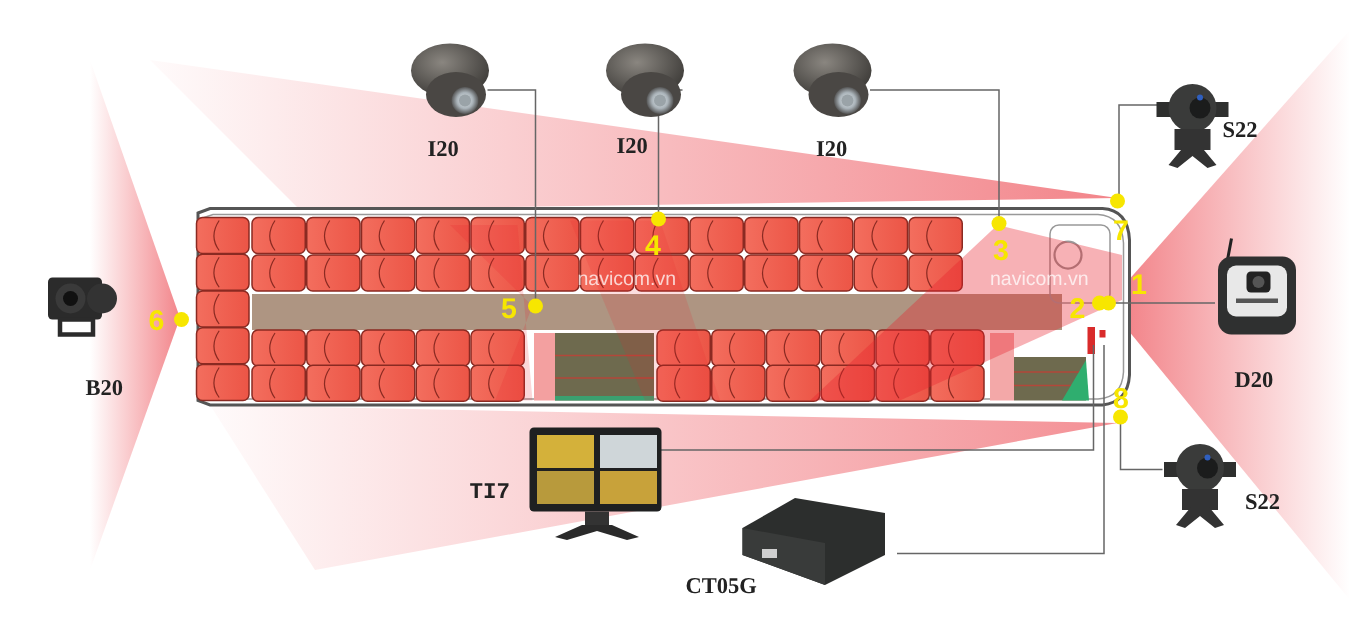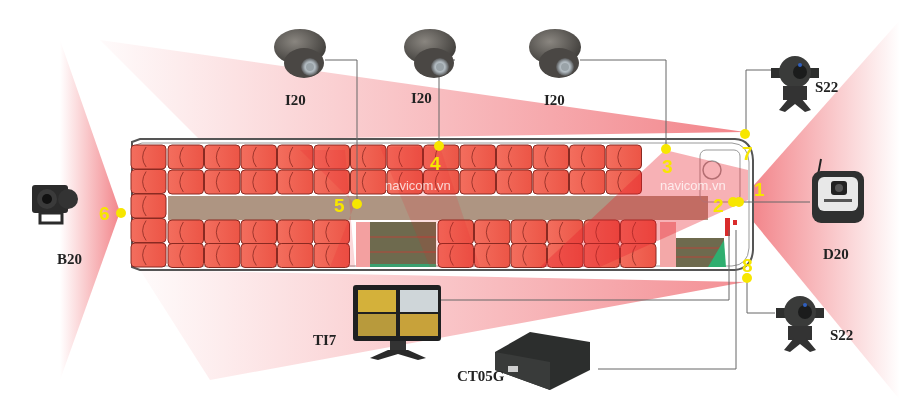--- a/index.html
+++ b/index.html
@@ -402,15 +402,15 @@
 </svg>
 
 
 <div class="label" style="left:285px;top:92px;">I20</div>
 <div class="label" style="left:411px;top:90px;">I20</div>
 <div class="label" style="left:544px;top:92px;">I20</div>
 <div class="label" style="left:815px;top:79px;">S22</div>
 <div class="label" style="left:823px;top:246px;">D20</div>
 <div class="label" style="left:830px;top:327px;">S22</div>
 <div class="label" style="left:57px;top:240px;margin-top:11px;">B20</div>
-<div class="label" style="left:313px;top:332px;">TI7</div>
-<div class="label" style="left:457px;top:368px;">CT05G</div>
+<div class="label" style="left:313px;top:320px;font-family:Liberation Mono, monospace;">TI7</div>
+<div class="label" style="left:457px;top:383px;">CT05G</div>
 </div>
 
 </body></html>

